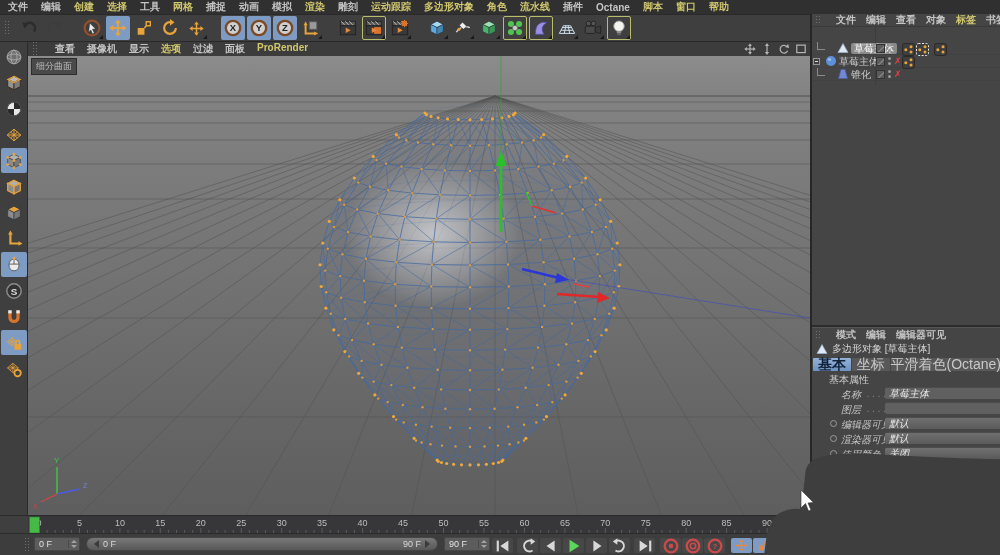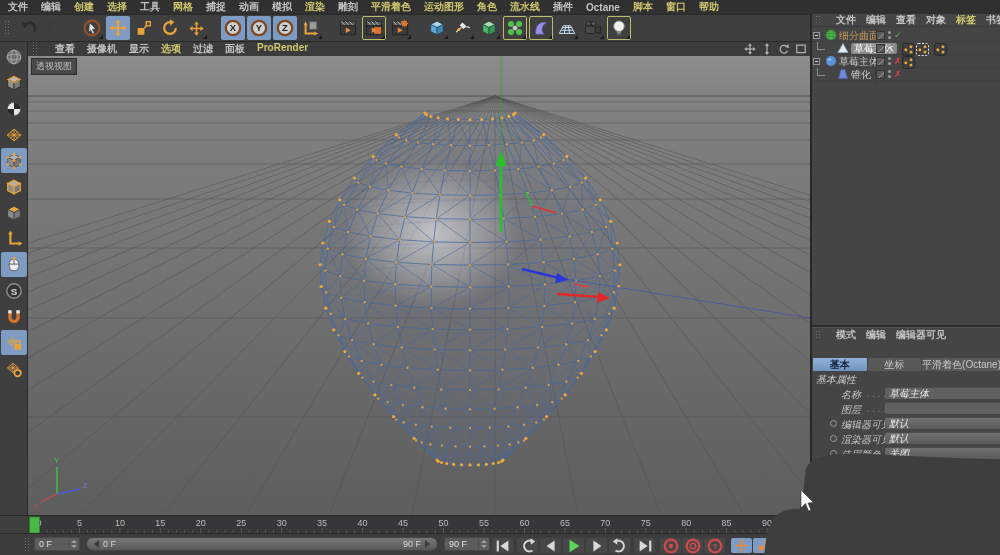--- a/index.html
+++ b/index.html
@@ -87,23 +87,23 @@
   .omvline{position:absolute;left:63px;top:0;height:58px;border-left:1px solid #3c3c3c;}
   .tag{position:absolute;top:1px;width:11px;height:11px;}
   
   #amsplit{position:absolute;left:0;top:311px;width:100%;height:2px;background:#2c2c2c;border-bottom:1px solid #555;}
   #ammenu{position:absolute;left:0;top:314px;width:100%;height:13px;display:flex;align-items:center;
           gap:10px;padding-left:3px;box-sizing:border-box;background:#454545;}
   #amtitle{position:absolute;left:0;top:328px;width:100%;height:14px;display:flex;align-items:center;
            gap:4px;padding-left:4px;box-sizing:border-box;color:#d5d5d5;}
   #amtabs{position:absolute;left:1px;top:344px;width:188px;height:13px;display:flex;gap:1px;}
   .amtab{flex:1;display:flex;align-items:center;justify-content:center;background:#585858;
-         color:#c8c8c8;font-size:10px;border-radius:1px;white-space:nowrap;}
+         color:#c8c8c8;font-size:14px;border-radius:1px;white-space:nowrap;}
   .amtab.active{background:linear-gradient(#93b2d8,#6e93c0);color:#13233c;font-weight:bold;}
-  #amsection{position:absolute;left:4px;top:359px;color:#d0d0d0;font-style:italic;}
+  #amsection{position:absolute;left:17px;top:359px;color:#d0d0d0;}
   #amrows{position:absolute;left:16px;top:372px;width:100%;font-style:italic;}
   .prow{position:relative;height:15px;margin-bottom:0;}
   .animdot{position:absolute;left:2px;top:4px;width:7px;height:7px;border-radius:50%;
            border:1.5px solid #9a9a9a;box-sizing:border-box;}
   .plabel{position:absolute;left:13px;top:2px;color:#c6c6c6;white-space:nowrap;}
   .pleader{position:absolute;left:13px;top:2px;width:42px;color:#858585;overflow:hidden;white-space:nowrap;}
   .pval{position:absolute;left:57px;top:1px;width:130px;height:12px;background:#606060;
         border-radius:2px;border-top:1px solid #4c4c4c;color:#e8e8e8;padding:0 4px;line-height:12px;
         box-sizing:border-box;white-space:nowrap;}
   .pval.drop{background:linear-gradient(#707070,#5a5a5a);}
@@ -119,22 +119,22 @@
       <div class="mi">编辑</div>
       <div class="mi accent">创建</div>
       <div class="mi accent">选择</div>
       <div class="mi">工具</div>
       <div class="mi accent">网格</div>
       <div class="mi">捕捉</div>
       <div class="mi">动画</div>
       <div class="mi">模拟</div>
       <div class="mi accent">渲染</div>
       <div class="mi">雕刻</div>
-      <div class="mi accent">平滑着色</div>
-      <div class="mi accent">运动图形</div>
+      <div class="mi accent">运动跟踪</div>
+      <div class="mi accent">多边形对象</div>
       <div class="mi accent">角色</div>
       <div class="mi accent">流水线</div>
       <div class="mi">插件</div>
       <div class="mi">Octane</div>
       <div class="mi accent">脚本</div>
       <div class="mi accent">窗口</div>
       <div class="mi accent">帮助</div>
     </div>
   <div id="toolbar">
       <div class="grip"></div>
@@ -483,21 +483,21 @@
           </svg>
         </div>
         <div class="vpnavi">
           <svg width="12" height="12" viewBox="0 0 20 20">
             <rect x="3" y="3.5" width="14" height="12.5" fill="none" stroke="#b5b5b5" stroke-width="2"></rect>
           </svg>
         </div>
       </div>
   </div>
 
-  <div id="vplabel">透视视图</div>
+  <div id="vplabel">细分曲面</div>
   <svg id="scene" viewBox="0 0 782 459">
       <defs>
         <linearGradient id="vpbg" x1="0" y1="0" x2="0" y2="1">
           <stop offset="0" stop-color="#8c8c8c"></stop>
           <stop offset="0.09" stop-color="#828282"></stop>
           <stop offset="0.45" stop-color="#747474"></stop>
           <stop offset="0.78" stop-color="#666666"></stop>
           <stop offset="1" stop-color="#5e5e5e"></stop>
         </linearGradient>
         <radialGradient id="glow">
@@ -1281,37 +1281,20 @@
         <div class="grip" style="height: 10px;"></div>
         <div class="mi">文件</div>
         <div class="mi">编辑</div>
         <div class="mi">查看</div>
         <div class="mi">对象</div>
         <div class="mi accent">标签</div>
         <div class="mi">书签</div>
       </div>
     <div id="omtree">
         <div class="omvline"></div>
-        <div class="omrow" style="top: 2px;">
-          <div class="sep"></div>
-          <div class="expander"></div>
-          <span style="position:absolute;left:13px;top:0;">
-            <svg width="12" height="12" viewBox="0 0 12 12">
-              <circle cx="6" cy="6" r="5" fill="#4cb84c" stroke="#2f7f2f" stroke-width="0.7"></circle>
-              <path d="M1.5 4.5 H10.5 M1.5 7.5 H10.5 M4 1.5 V10.5 M8 1.5 V10.5" stroke="#2f7f2f" stroke-width="0.6" fill="none"></path>
-            </svg>
-          </span>
-          <span class="omlabel gen" style="left:27px;">细分曲面</span>
-          <span class="swatch" style="left:64px;"></span>
-          <span class="vdots" style="left:76px;">
-            <i style="top:2px;"></i>
-            <i style="top:7px;"></i>
-          </span>
-          <span class="state check" style="left:82px;">✓</span>
-        </div>
         <div class="omrow" style="top: 15px;">
           <div class="sep"></div>
           <div class="treeline" style="left:5px;top:0;"></div>
           <span style="position:absolute;left:25px;top:0;">
             <svg width="12" height="12" viewBox="0 0 12 12">
               <polygon points="6,1.5 11,10.5 1,10.5" fill="#dfe9f5" stroke="#9ab0cc" stroke-width="0.7"></polygon>
             </svg>
           </span>
           <span class="omlabel sel" style="left:39px;">草莓主体</span>
           <span class="swatch" style="left:64px;"></span>
@@ -1386,20 +1369,28 @@
           <span class="state cross" style="left:82px;">✗</span>
         </div>
       </div>
     <div id="amsplit"></div>
     <div id="ammenu">
         <div class="grip" style="height: 10px;"></div>
         <div class="mi">模式</div>
         <div class="mi">编辑</div>
         <div class="mi">编辑器可见</div>
       </div>
+    <div id="amtitle">
+      <span id="amtitleicon">
+          <svg width="12" height="12" viewBox="0 0 12 12">
+            <polygon points="6,1.5 11,10.5 1,10.5" fill="#dfe9f5" stroke="#9ab0cc" stroke-width="0.7"></polygon>
+          </svg>
+        </span>
+      <span>多边形对象 [草莓主体]</span>
+    </div>
     <div id="amtabs">
         <div class="amtab active">基本</div>
         <div class="amtab">坐标</div>
         <div class="amtab">平滑着色(Octane)</div>
       </div>
     <div id="amsection">基本属性</div>
     <div id="amrows">
         <div class="prow">
           <span class="plabel">名称</span>
           <span class="pleader" style="left:39px;">. . . . . .</span>

